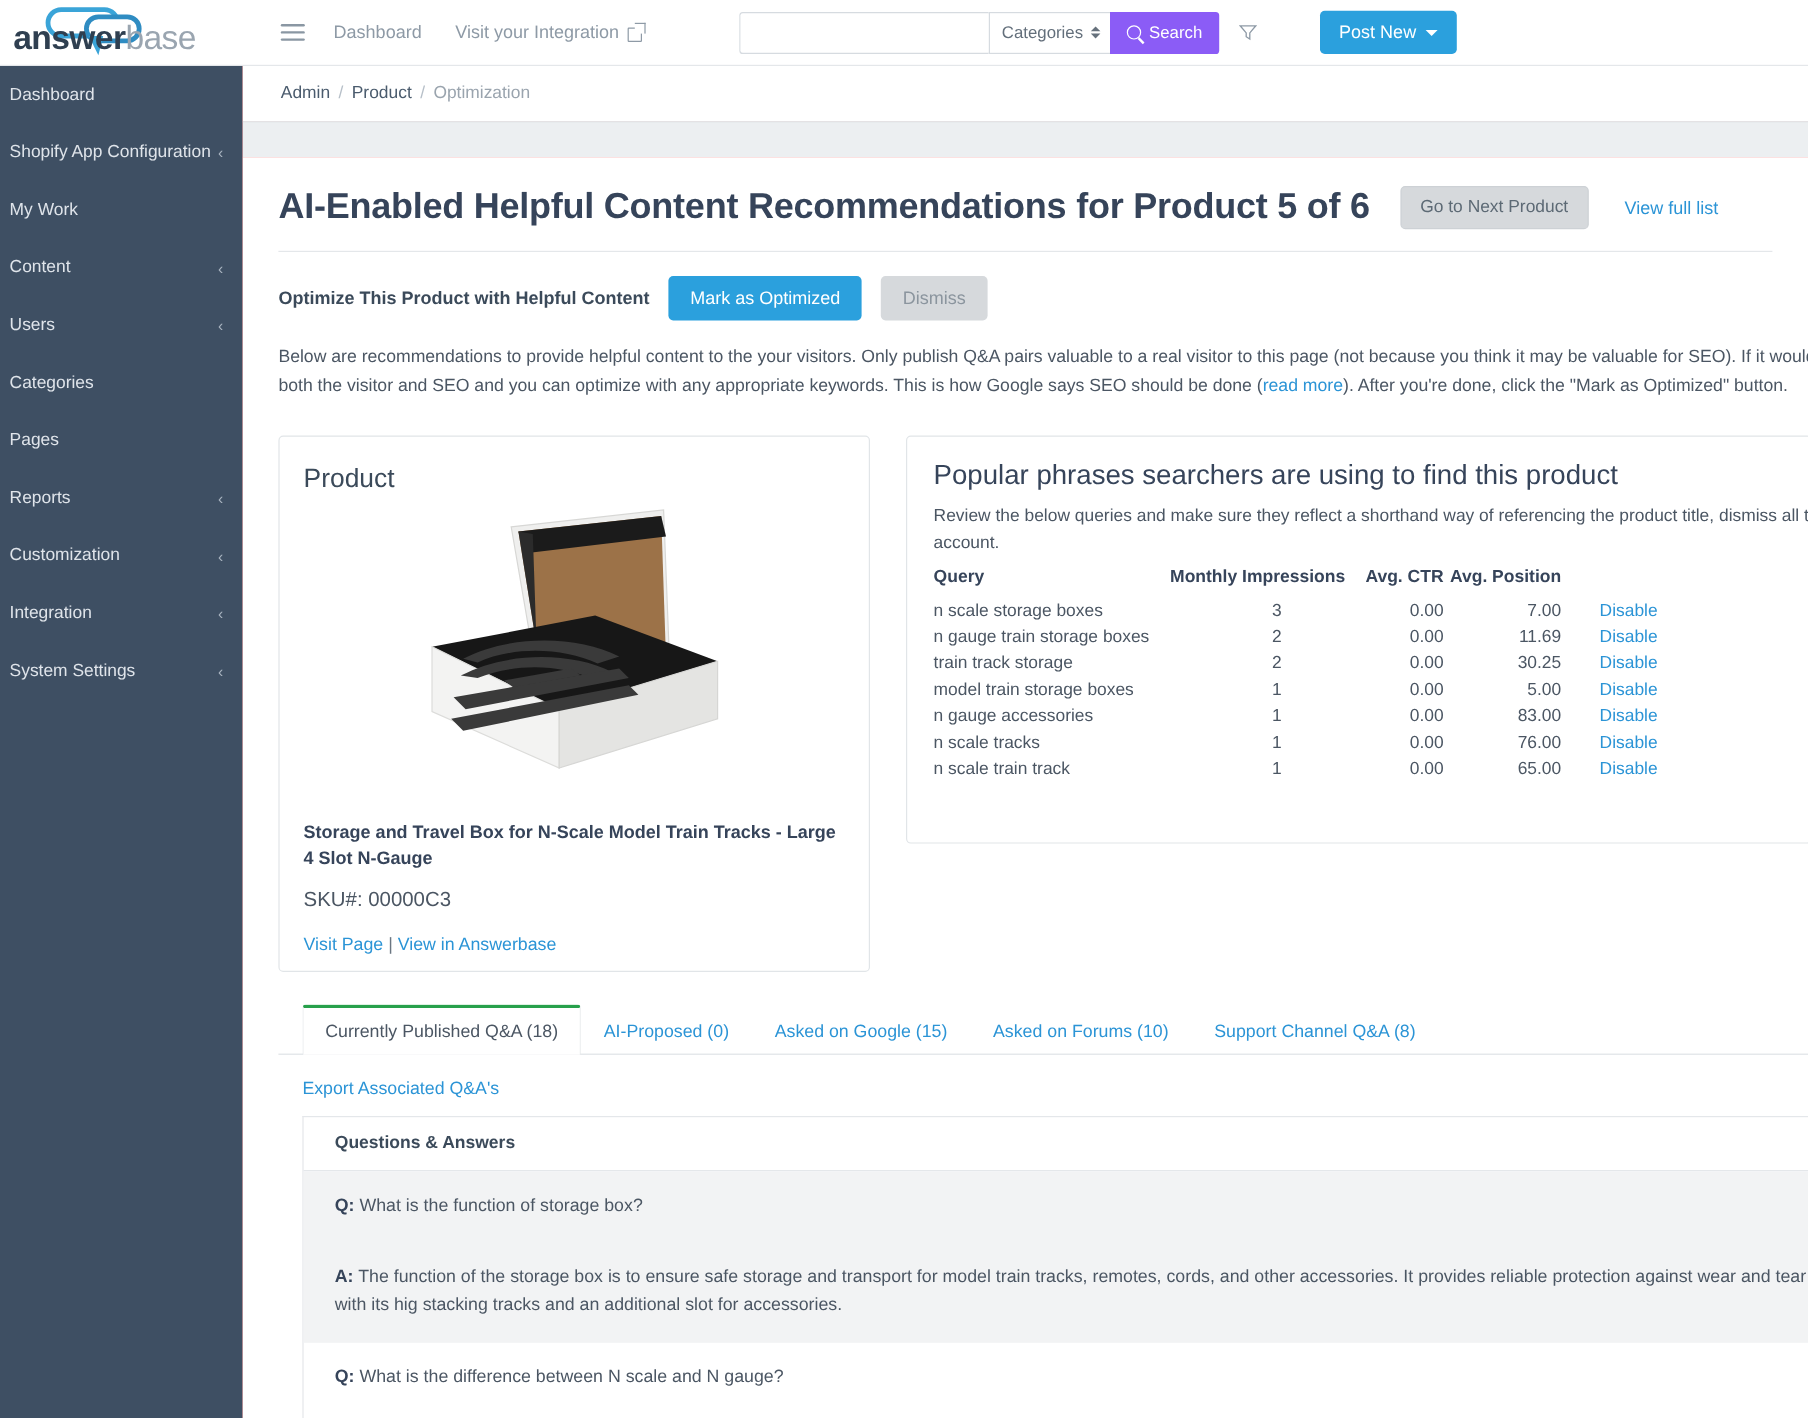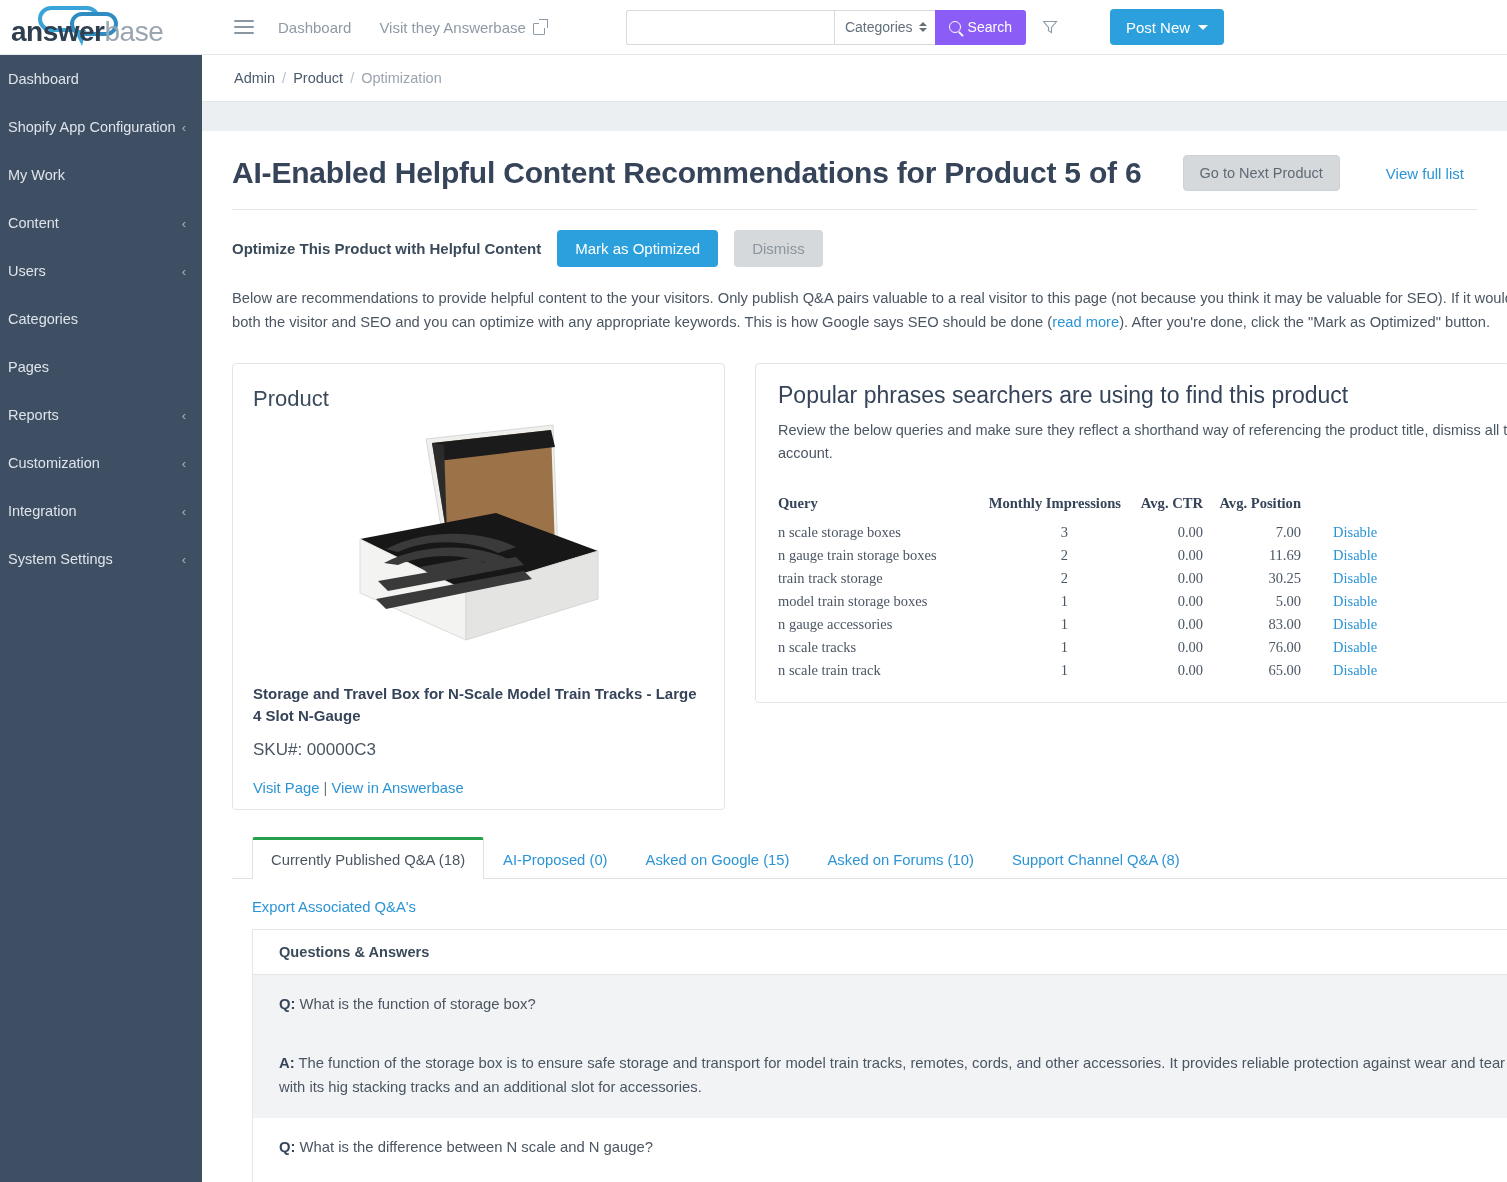--- a/index.html
+++ b/index.html
@@ -151,21 +151,21 @@
   .bc-sep { color: #b6bfc8; }
   .bc-cur { color: #9aa4ae; }
   .grayband { height: 30px; background: #eceff1; border-top:1px solid #e1e5e8; }
 
   .panel {
     margin: 0; background: #fff;
     padding: 0 0 0 0;
   }
   .panel-inner { padding: 24px 0 0 30px; }
 
-  .page-head { display: flex; align-items: center; gap: 16px; padding-right: 20px;}
+  .page-head { display: flex; align-items: center; gap: 0; padding-right: 20px;}
   .page-title {
     font-size: 30px; font-weight: 700; color: #36445a;
     letter-spacing: -0.2px; margin: 0; white-space: nowrap;
   }
   .btn-next {
     margin-left: 25px;
     background: #d6d9dc; color: #5d6a75; border: 1px solid #cdd1d5;
     border-radius: 4px; padding: 9px 16px; font-size: 14.5px; cursor: pointer;
     white-space: nowrap; font-family: "Liberation Sans", sans-serif;
   }
@@ -212,21 +212,21 @@
   .prod-img-wrap { height: 250px; display:flex; align-items:center; justify-content:center; }
   .prod-title {
     font-size: 15px; font-weight: 700; color: #36445a;
     line-height: 1.5; margin-top: 17px; width: 455px;
   }
   .prod-sku { font-size: 17px; color: #4b5663; margin-top: 12px; }
   .prod-links { margin-top: 20px; font-size: 14.8px; color: #6b7682; }
   .prod-links a { color: #2b94d6; text-decoration: none; cursor: pointer; }
 
   
-  table.qtable { border-collapse: collapse; margin-top: 30px; font-size: 14.5px; font-family: Liberation Serif, serif; }
+  table.qtable { border-collapse: collapse; margin-top: 8px; font-size: 14.5px; }
   table.qtable th {
     text-align: left; font-weight: 700; color: #36445a; padding: 0 0 9px 0;
     font-size: 14.6px; white-space: nowrap;
   }
   table.qtable td { padding: 3px 0; color: #4b5663; white-space: nowrap; }
   .col-q { width: 185px; }
   .col-mi { width: 170px; text-align: right !important; padding-right: 65px !important;}
   .th-mi { padding-right: 12px !important; }
   .col-ctr { width: 70px; text-align: right !important; }
   .col-pos { width: 98px; text-align: right !important; }
@@ -283,21 +283,21 @@
 
   <div class="hamburger">
     <span></span>
       <span></span>
       <span></span>
   </div>
 
   <a class="topnav-link">Dashboard</a>
 
   <span class="topnav-link visit">
-    <span>Visit they Answerbase</span>
+    <span>Visit your Integration</span>
     <span class="ext-icon"></span>
   </span>
 
   <div class="searchgroup">
     <input class="search-input" type="text" value="" placeholder="" style="">
     <div class="cat-select">
       <span>Categories</span>
       <span class="caret-ud">
           <i class="up"></i>
           <i class="dn"></i>

